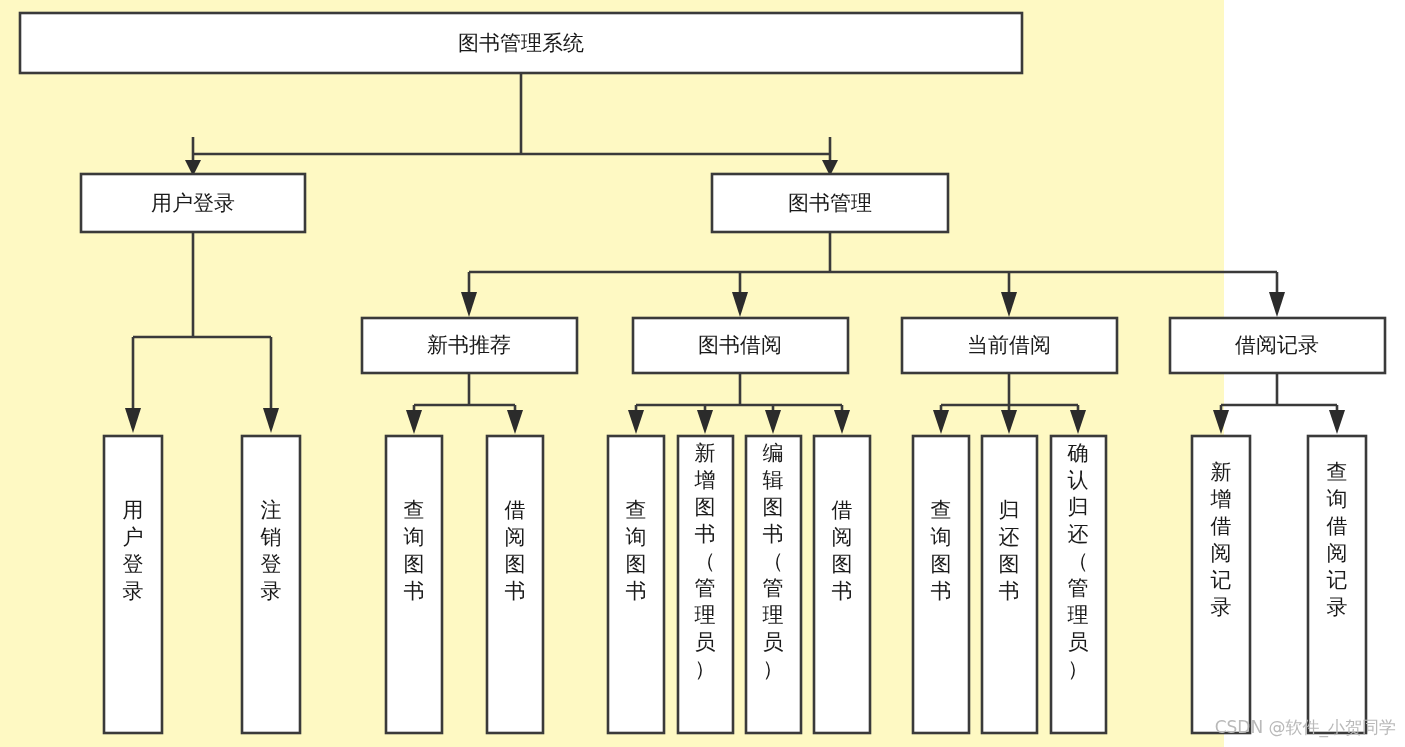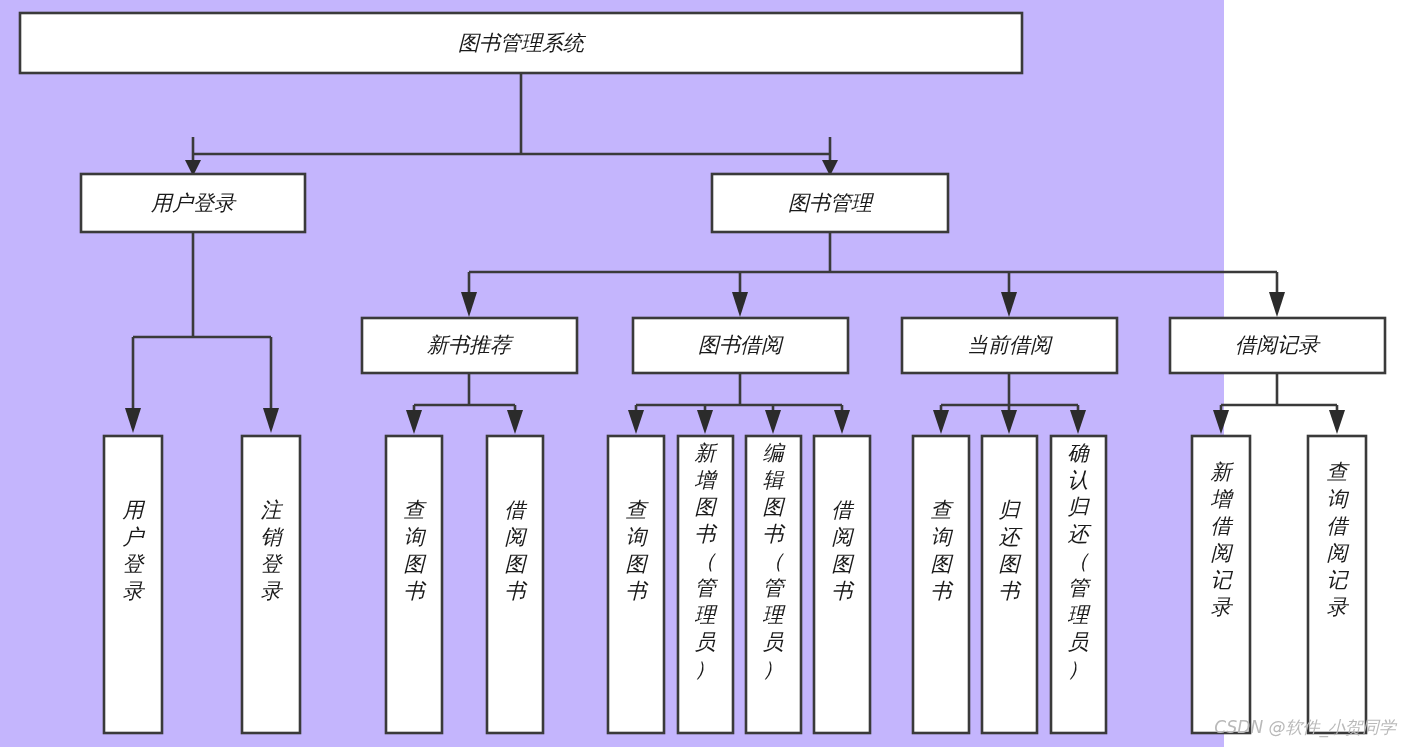--- a/index.html
+++ b/index.html
@@ -10,22 +10,21 @@
   body {
     width: 1405px;
     height: 747px;
     font-family: "DejaVu Sans", "Liberation Sans", sans-serif;
     overflow: hidden;
   }
   #diagram-root {
     position: relative;
     width: 1224px;
     height: 747px;
-    background: #c4b5fd;
-    font-style: italic;
+    background: #fef9c3;
   }
   svg.diagram-canvas {
     position: absolute;
     top: 0;
     left: 0;
     width: 1405px;
     height: 747px;
     display: block;
   }
   .node-box {

